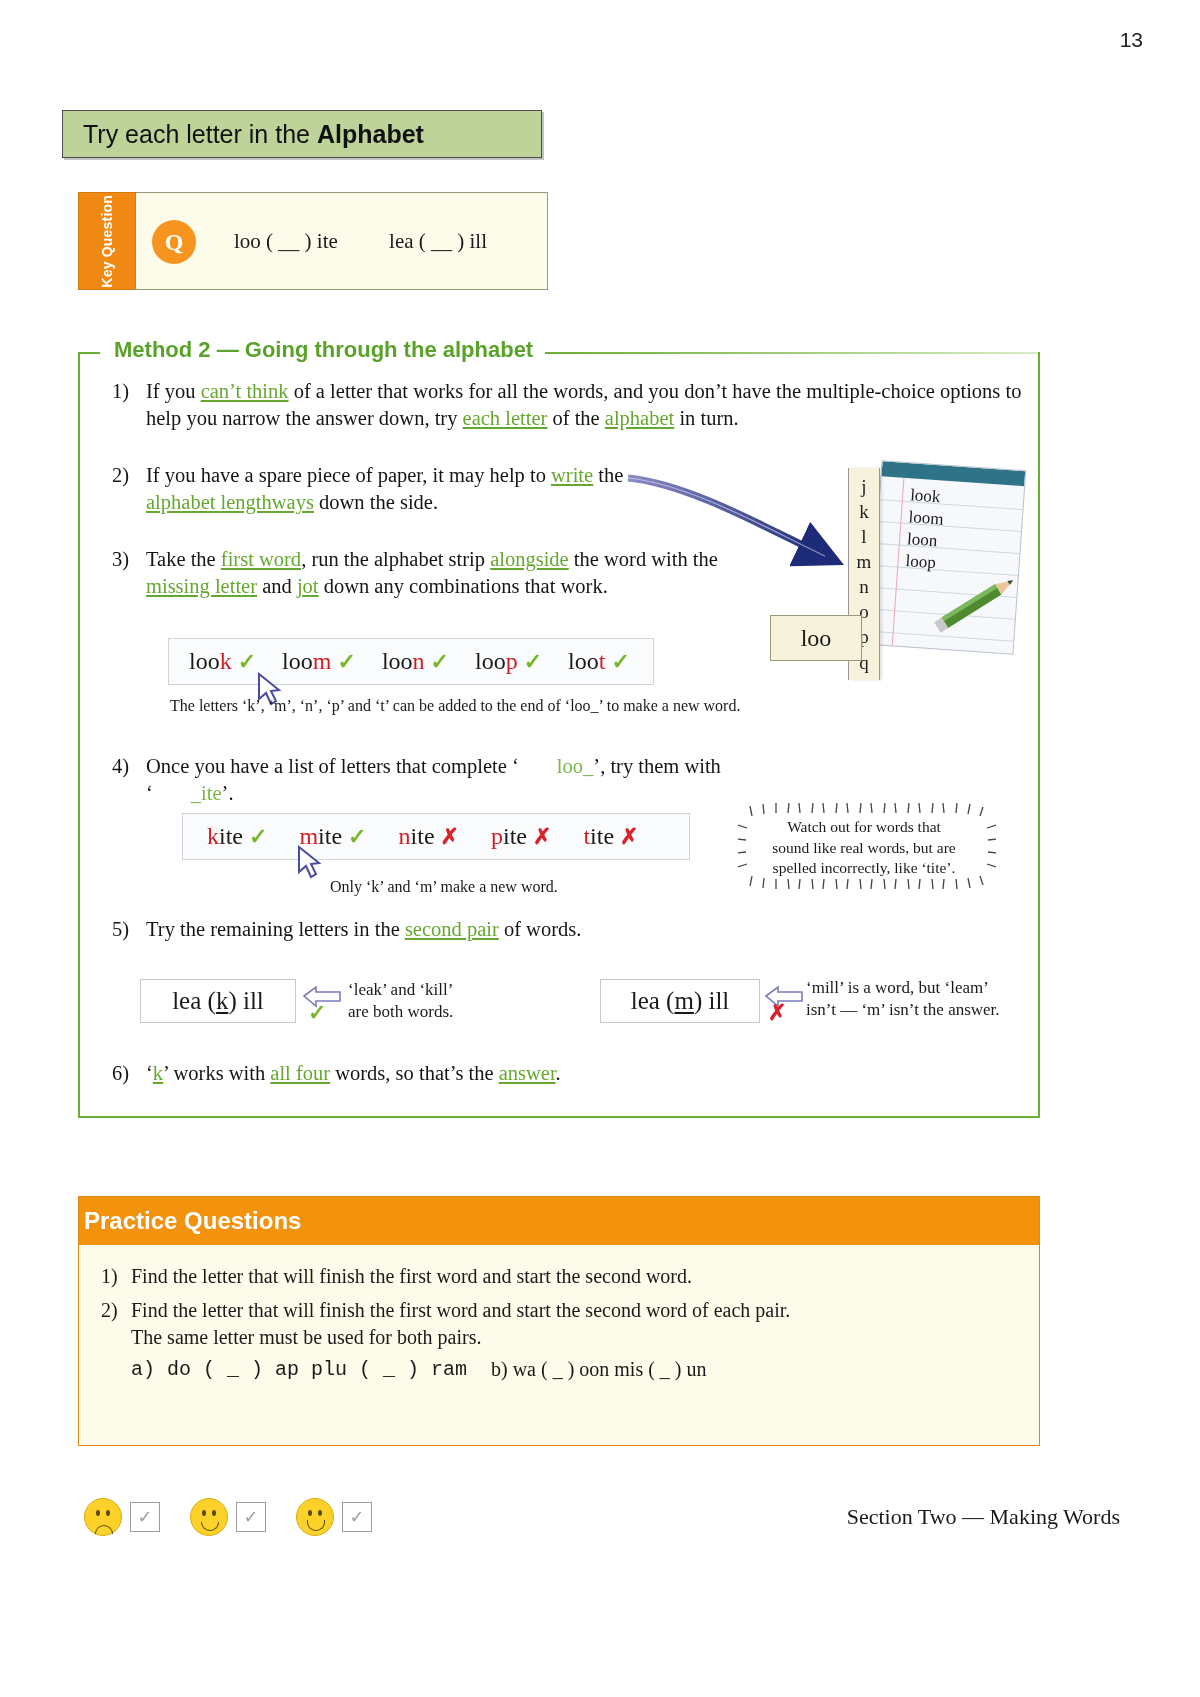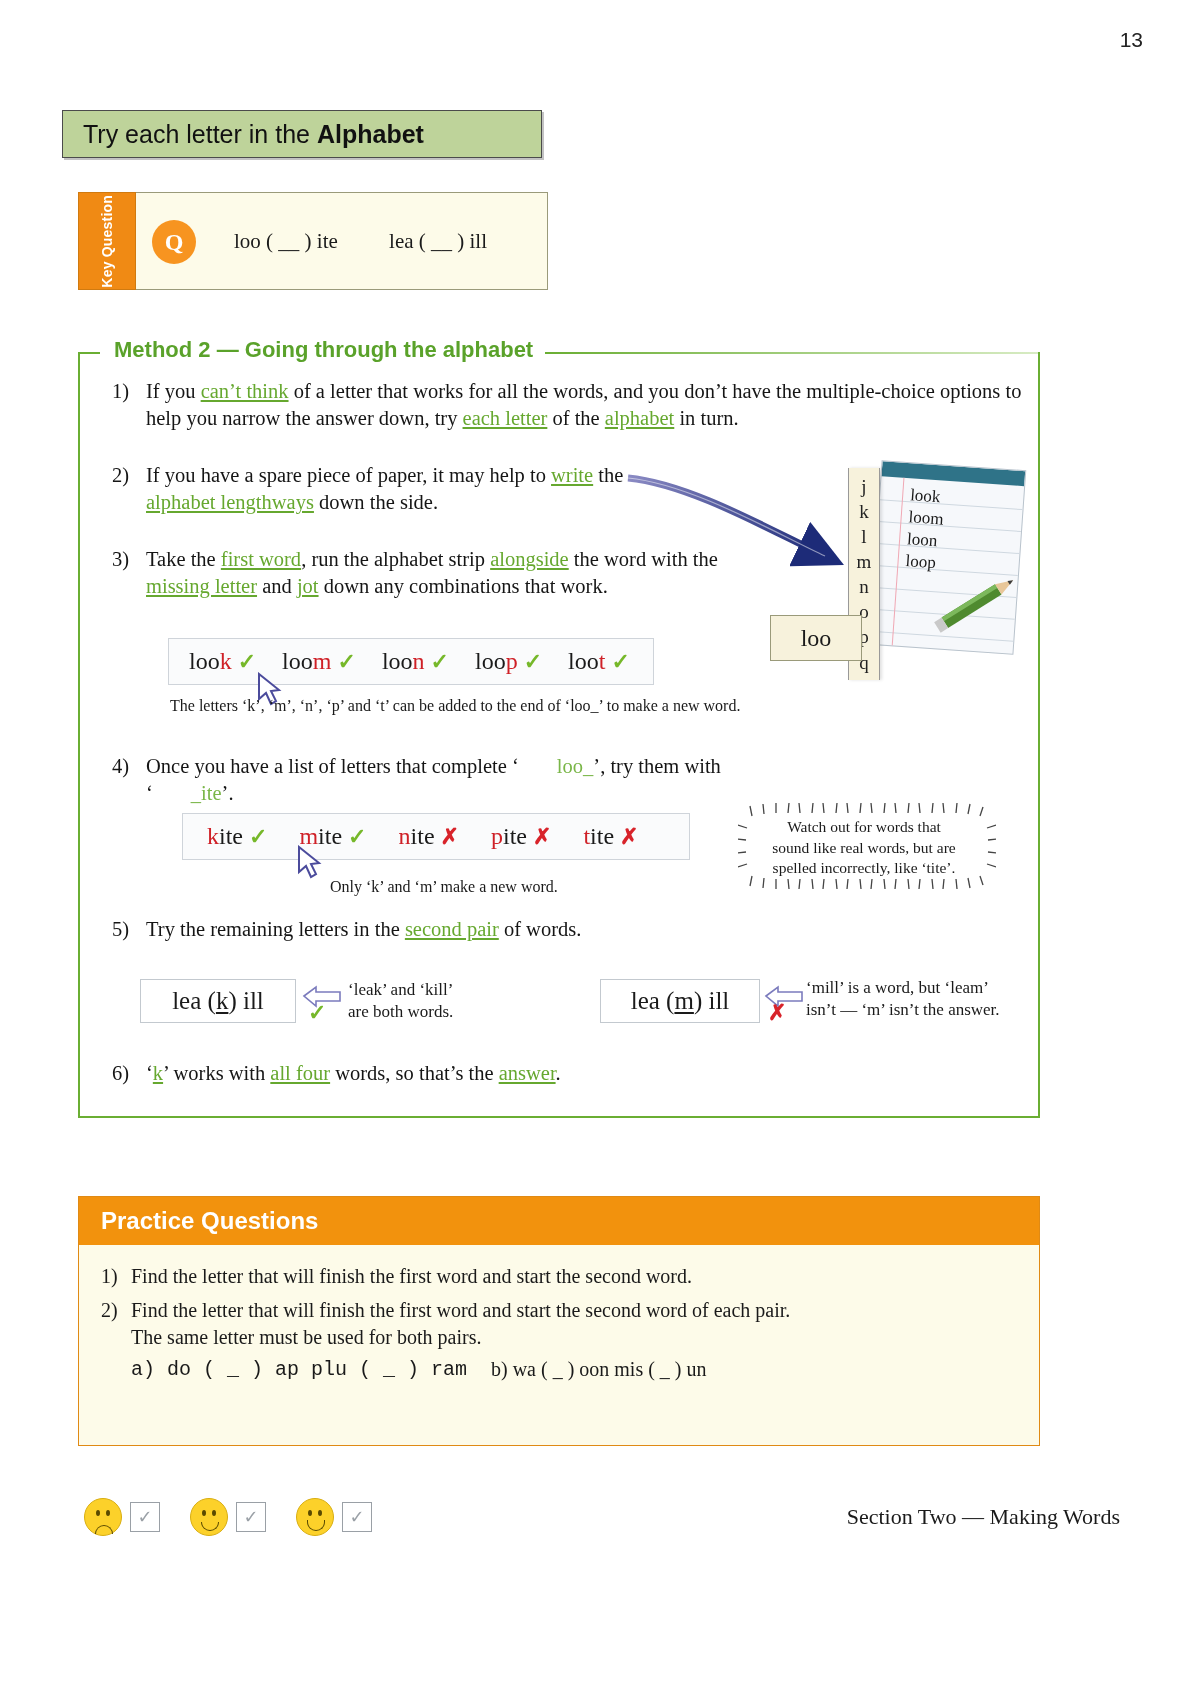--- a/index.html
+++ b/index.html
@@ -179,21 +179,21 @@
   #ansnote2{ left:806px; top:977px; width:230px; }
   .note-mark{ position:absolute; font-size:22px; font-weight:bold; }
 
   
   .practice{
     position:absolute; left:78px; top:1196px; width:962px; height:250px;
     border:1px solid #e08a14; background:#fdfbe9;
   }
   .practice-head{
     height:48px; background:#f2920d; color:#fff;
-    display:flex; align-items:center; padding-left:22px;
+    display:flex; align-items:center; padding-left:5px;
     font-size:24px; font-weight:bold;
   }
   .practice-body{ padding:18px 22px 0 22px; font-family:"Liberation Serif", serif; }
   .pq{ display:flex; font-size:20px; line-height:1.38; margin-bottom:6px; }
   .pq .num{ width:30px; flex:none; }
   .pq-opts{ display:flex; font-size:20px; margin-left:30px; margin-bottom:12px;
             font-family:"Liberation Serif", serif; }
   .pq-opts .opt{ }
   .w1 .opt:nth-child(1){ width:205px; }
   .w1 .opt:nth-child(2){ width:175px; }

